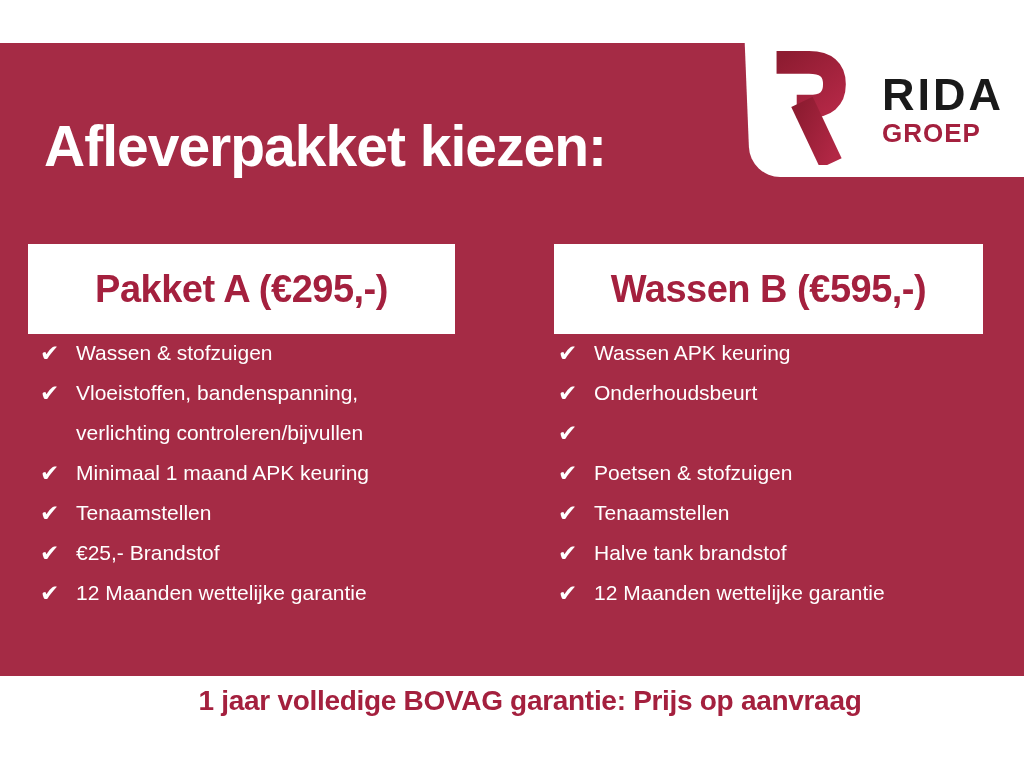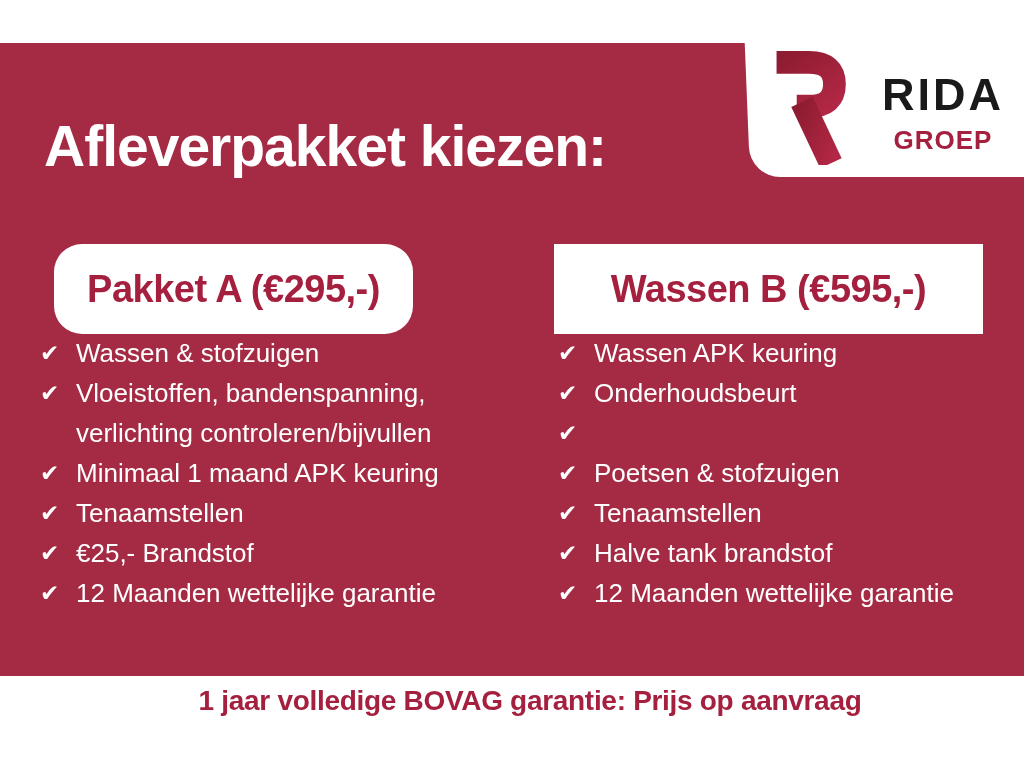--- a/index.html
+++ b/index.html
@@ -20,71 +20,71 @@
     position:absolute;top:43px;left:0;width:1024px;height:633px;
     background:var(--background-red);
   }
   .page-title{
     position:absolute;left:44px;top:36px;
     font-size:57px;line-height:58px;font-weight:800;letter-spacing:-1px;
     color:#ffffff;white-space:nowrap;
   }
   
   .logo-panel{
-    position:absolute;top:0;left:734px;width:290px;height:177px;text-align:center;
+    position:absolute;top:0;left:734px;width:290px;height:177px;
   }
   .logo-panel-bg{
     position:absolute;top:0;left:9px;width:300px;height:177px;
     background:#ffffff;border-radius:0 0 0 30px;
     transform:skewX(2.3deg);transform-origin:0 0;
   }
   .logo-content{
     position:absolute;top:0;left:0;width:290px;height:177px;
   }
   .logo-r{
     position:absolute;left:31px;top:51px;width:88px;height:114px;
   }
   .logo-text{
     position:absolute;left:148px;top:72px;display:flex;flex-direction:column;
   }
   .logo-name{
     font-size:45px;line-height:45px;font-weight:800;letter-spacing:3px;
     color:var(--logo-black);
   }
   .logo-sub{
-    margin-top:10px;
+    margin-top:3px;
     font-size:26px;line-height:27px;font-weight:800;letter-spacing:1px;
     color:var(--accent-red);
   }
   
   .package-header{
     position:absolute;top:201px;height:90px;
     background:#ffffff;display:flex;align-items:center;justify-content:center;
   }
-  .package-header.a{left:54px;width:359px;border-radius:28px;}
+  .package-header.a{left:28px;width:427px;}
   .package-header.b{left:554px;width:429px;}
   .package-title{
     font-size:38px;font-weight:800;letter-spacing:-0.5px;
     color:var(--accent-red);white-space:nowrap;
   }
   .item-list{
     position:absolute;top:290px;margin:0;padding:0;list-style:none;width:460px;
   }
   .item-list.a{left:40px;}
   .item-list.b{left:558px;}
   .item-row{
     display:flex;align-items:flex-start;line-height:40px;color:#ffffff;
   }
   .check-icon{
     flex:0 0 22px;margin-right:14px;
     font-family:"DejaVu Sans",sans-serif;font-size:23px;line-height:40px;
     color:#ffffff;
   }
   .item-text{
-    font-size:26px;line-height:40px;white-space:nowrap;
+    font-size:21px;line-height:40px;white-space:nowrap;
   }
   
   .footer{
     position:absolute;top:676px;left:0;width:1024px;height:92px;background:#ffffff;
   }
   .footer-text{
     margin-top:9px;text-align:center;
     font-size:28px;font-weight:800;letter-spacing:-0.3px;
     color:var(--accent-red);
     padding-left:36px;

